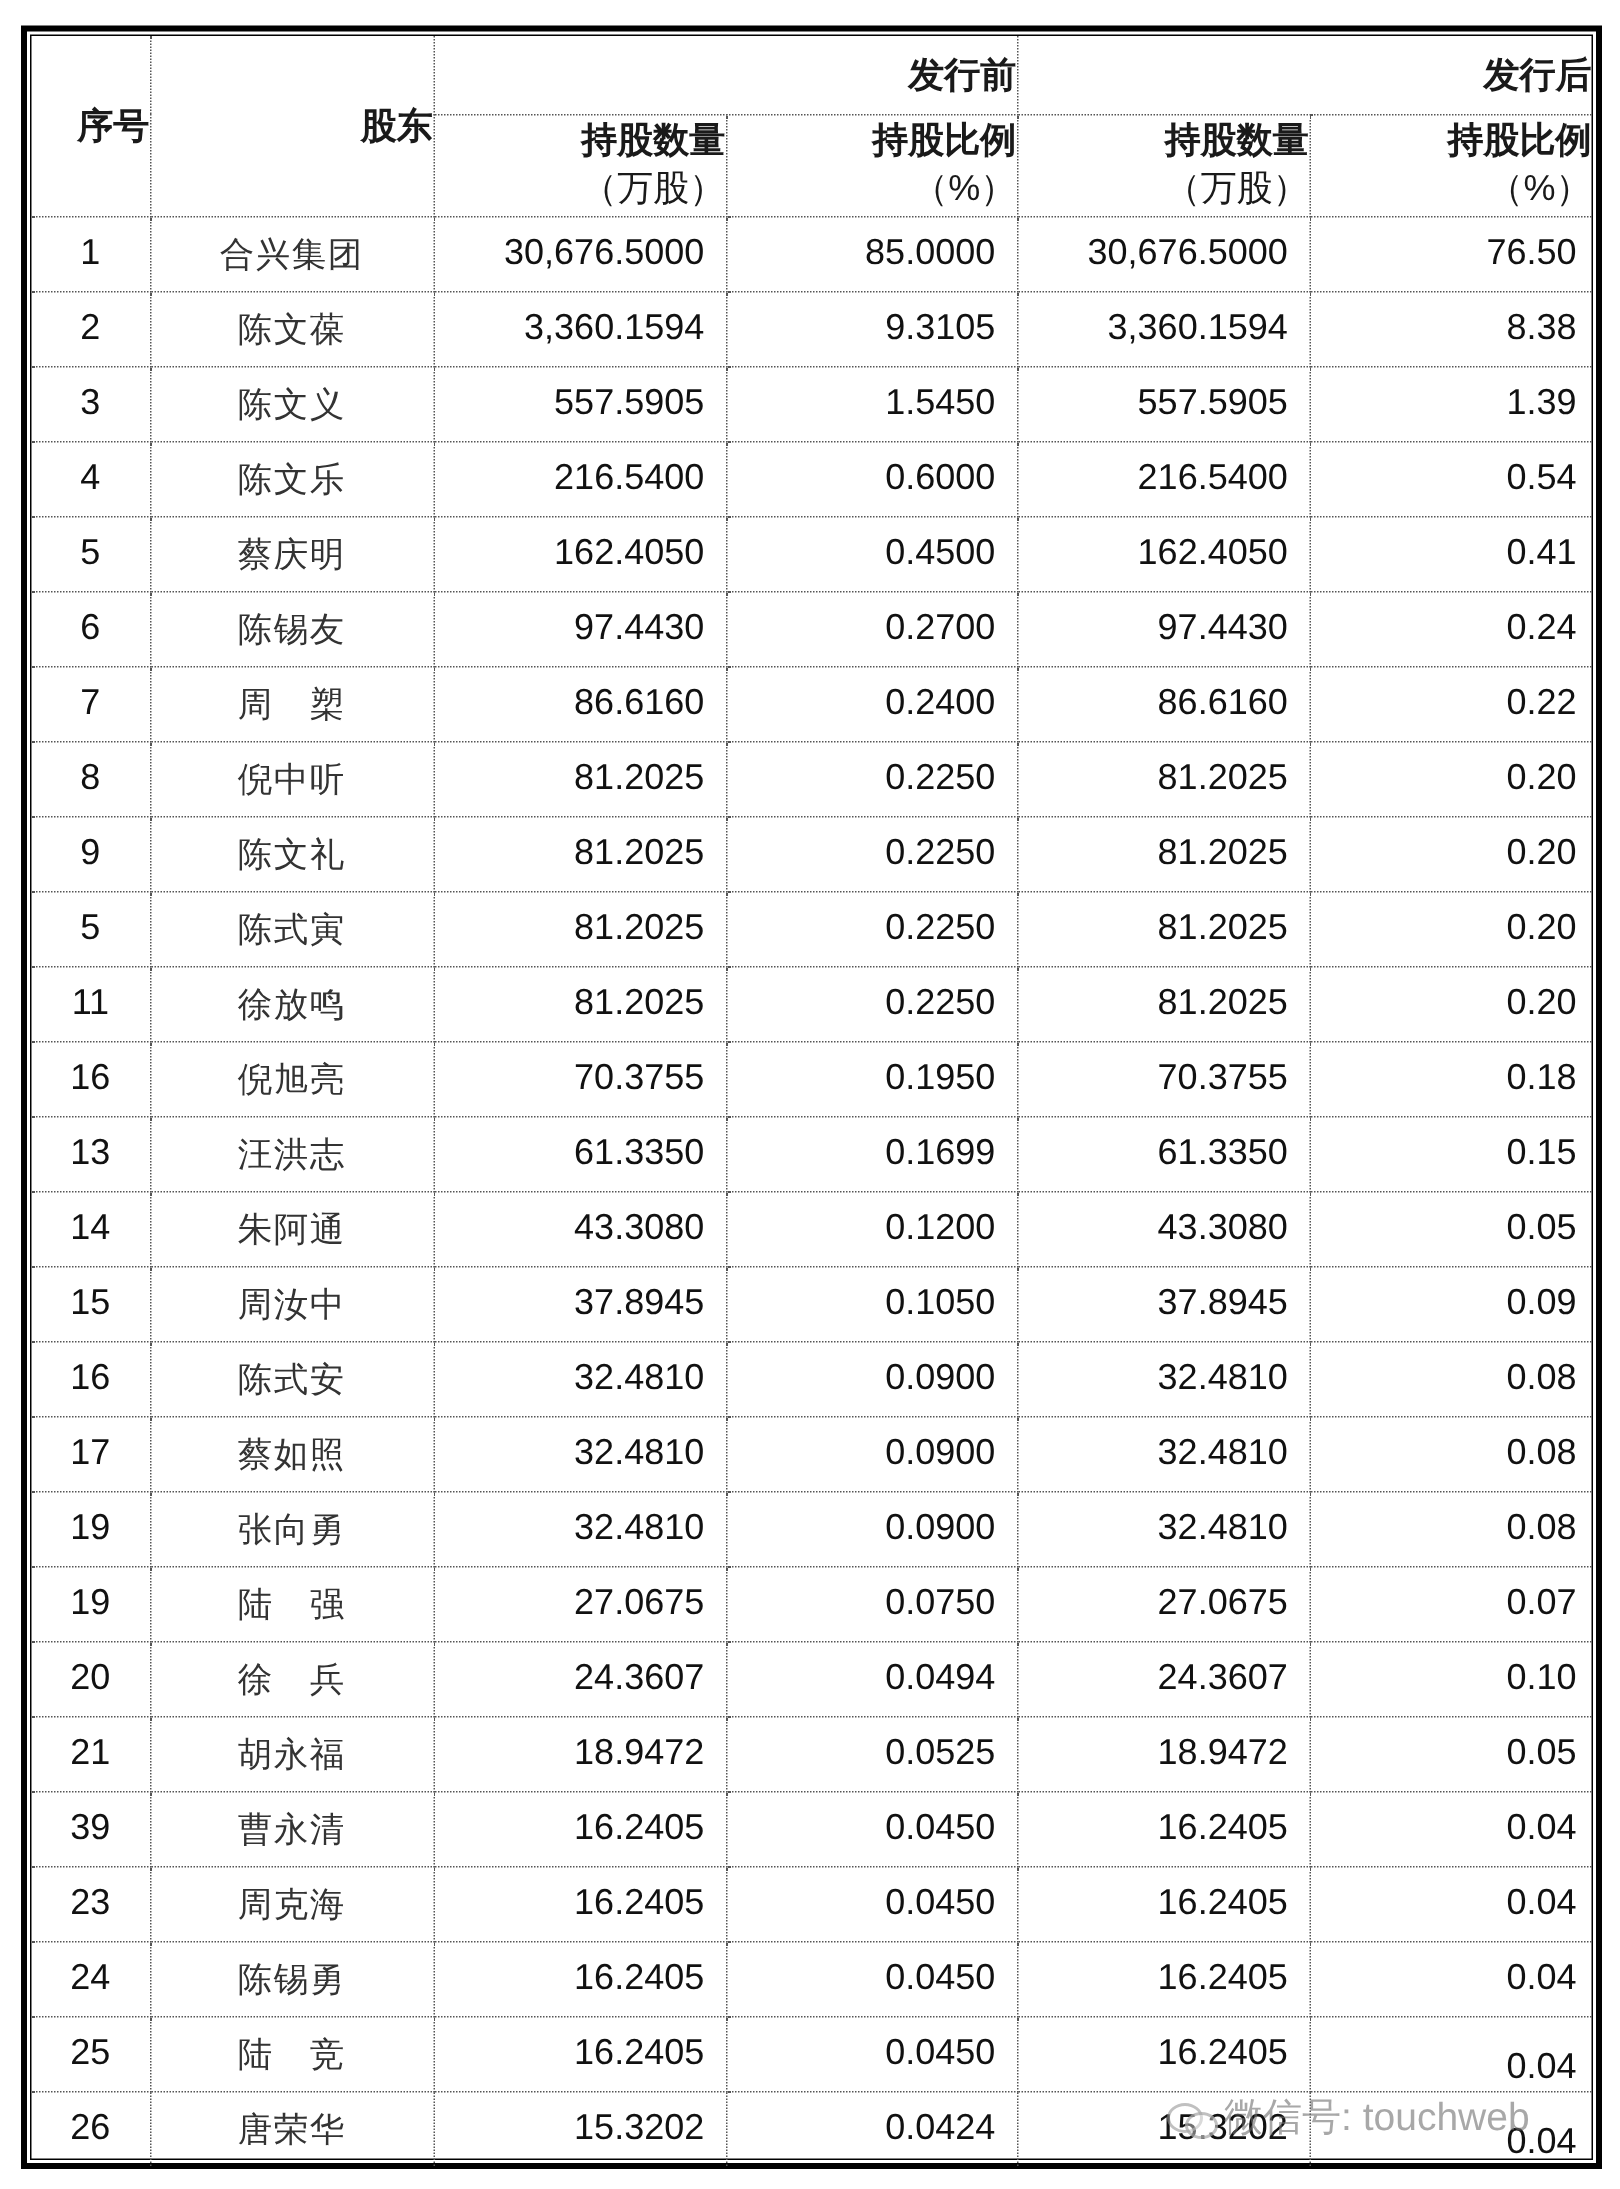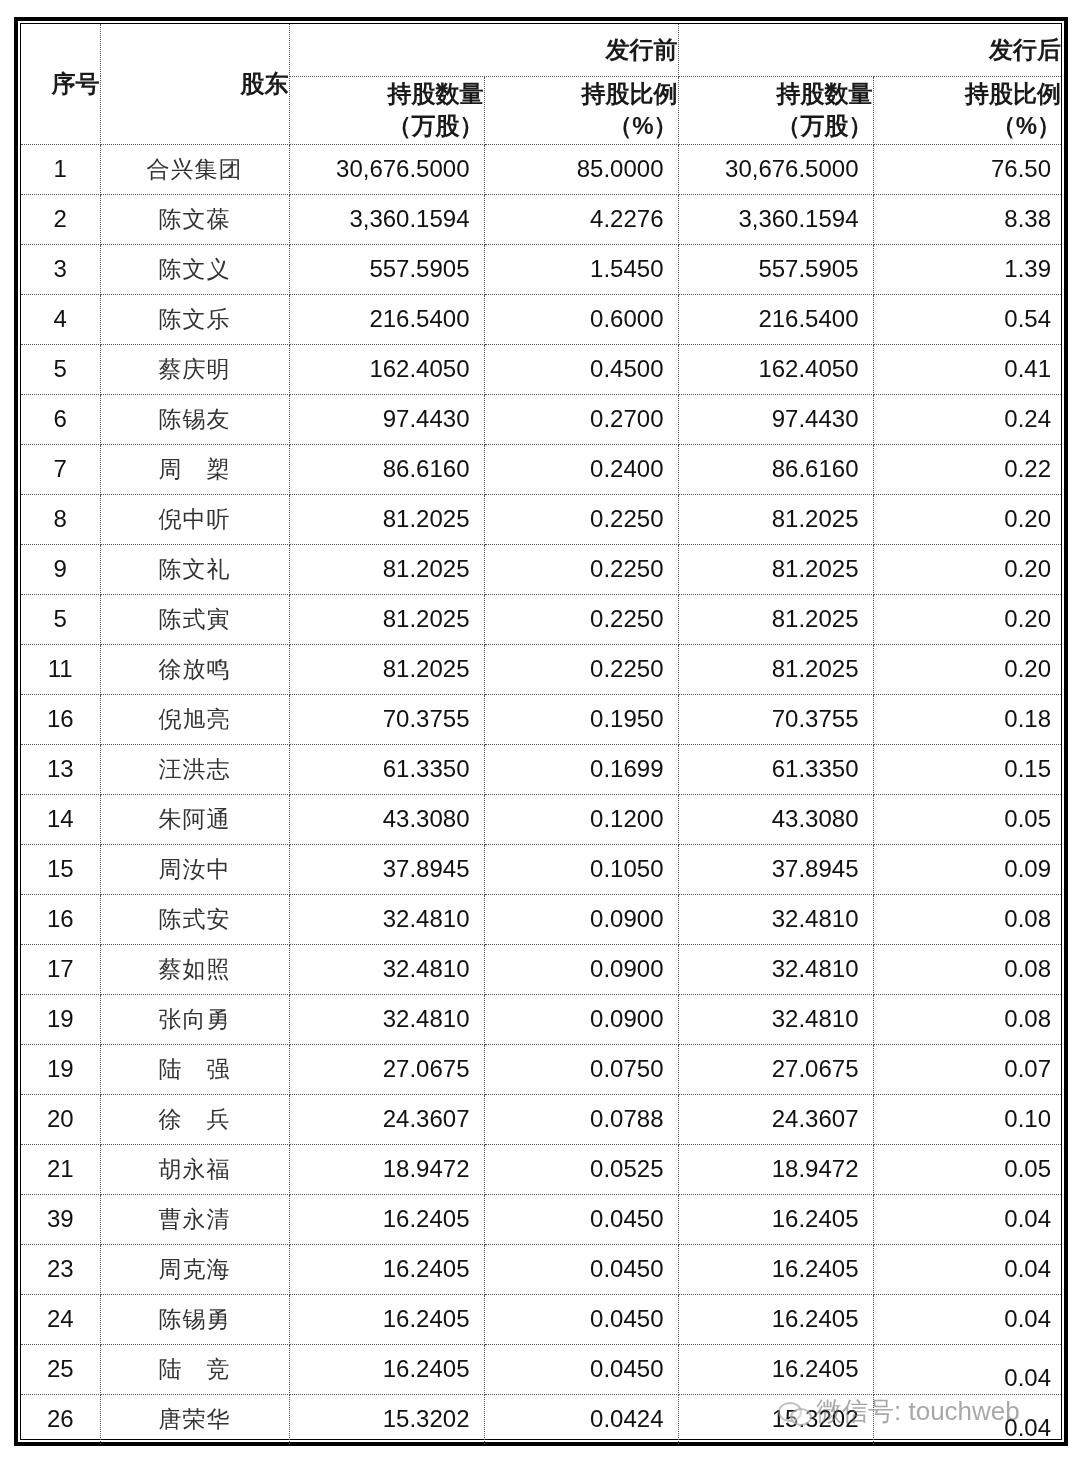--- a/index.html
+++ b/index.html
@@ -12,21 +12,21 @@
   table { position: absolute; left: 0; top: 0; border-collapse: collapse; table-layout: fixed;
           width: 1040px; }
   td, th { border: 1px dotted #555; padding: 0; box-sizing: border-box; }
   tr > *:first-child { border-left: none; }
   tr > *:last-child { border-right: none; }
   thead tr:first-child > * { border-top: none; }
   tbody tr:last-child > * { border-bottom: none; }
   th { font-weight: bold; font-size: 24px; text-align: right; vertical-align: middle; color: #1a1a1a; }
   th.group { height: 52px; }
   th.sub { height: 68px; line-height: 32px; }
-  th.sub .unit { display: block; font-weight: bold; }
+  th.sub .unit { display: block; font-weight: normal; }
   td { height: 50px; font-size: 24px; vertical-align: middle; }
   td.seq { text-align: center; }
   td.name { text-align: center; color: #333; letter-spacing: 1px; font-family: Liberation Mono, monospace; font-size: 23px; }
   td.num { text-align: right; padding-right: 14px; }
   td.num.last { padding-right: 10px; }
   td.low { vertical-align: bottom; padding-bottom: 2px; }
   .watermark { position: absolute; left: 778px; top: 1394px; font-size: 26px;
                color: rgba(110,110,110,0.6); white-space: nowrap; pointer-events: none; }
   .watermark .bubble { display: inline-block; width: 34px; height: 26px; position: relative; vertical-align: middle; margin-right: 4px; }
   .watermark .bubble::before { content: ""; position: absolute; left: 0; top: 2px; width: 20px; height: 16px; border: 2px solid rgba(150,150,150,0.6); border-radius: 50%; }
@@ -66,21 +66,21 @@
             <td class="name">合兴集团</td>
             <td class="num">30,676.5000</td>
             <td class="num">85.0000</td>
             <td class="num">30,676.5000</td>
             <td class="num last">76.50</td>
           </tr>
           <tr>
             <td class="seq">2</td>
             <td class="name">陈文葆</td>
             <td class="num">3,360.1594</td>
-            <td class="num">4.2276</td>
+            <td class="num">9.3105</td>
             <td class="num">3,360.1594</td>
             <td class="num last">8.38</td>
           </tr>
           <tr>
             <td class="seq">3</td>
             <td class="name">陈文义</td>
             <td class="num">557.5905</td>
             <td class="num">1.5450</td>
             <td class="num">557.5905</td>
             <td class="num last">1.39</td>
@@ -210,21 +210,21 @@
             <td class="name">陆　强</td>
             <td class="num">27.0675</td>
             <td class="num">0.0750</td>
             <td class="num">27.0675</td>
             <td class="num last">0.07</td>
           </tr>
           <tr>
             <td class="seq">20</td>
             <td class="name">徐　兵</td>
             <td class="num">24.3607</td>
-            <td class="num">0.0788</td>
+            <td class="num">0.0494</td>
             <td class="num">24.3607</td>
             <td class="num last">0.10</td>
           </tr>
           <tr>
             <td class="seq">21</td>
             <td class="name">胡永福</td>
             <td class="num">18.9472</td>
             <td class="num">0.0525</td>
             <td class="num">18.9472</td>
             <td class="num last">0.05</td>

